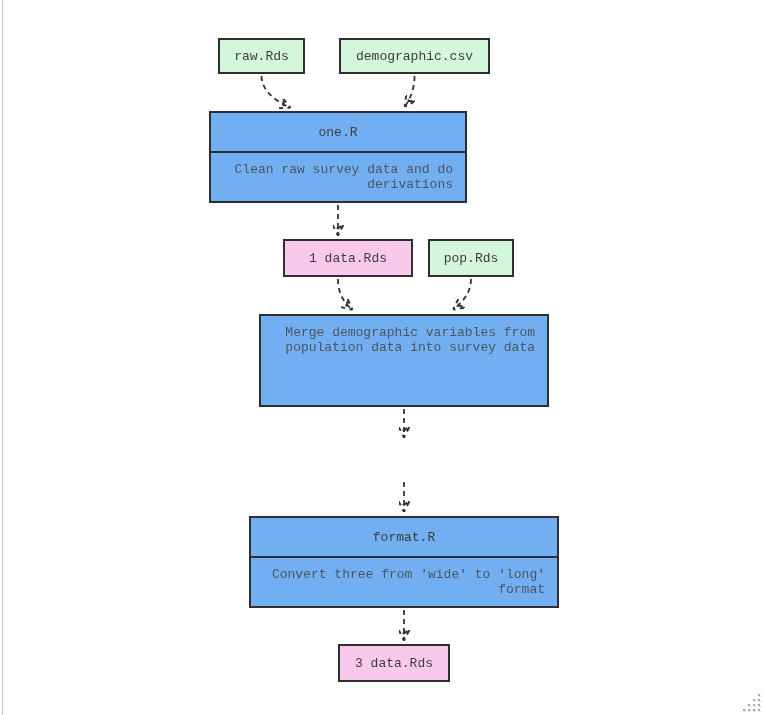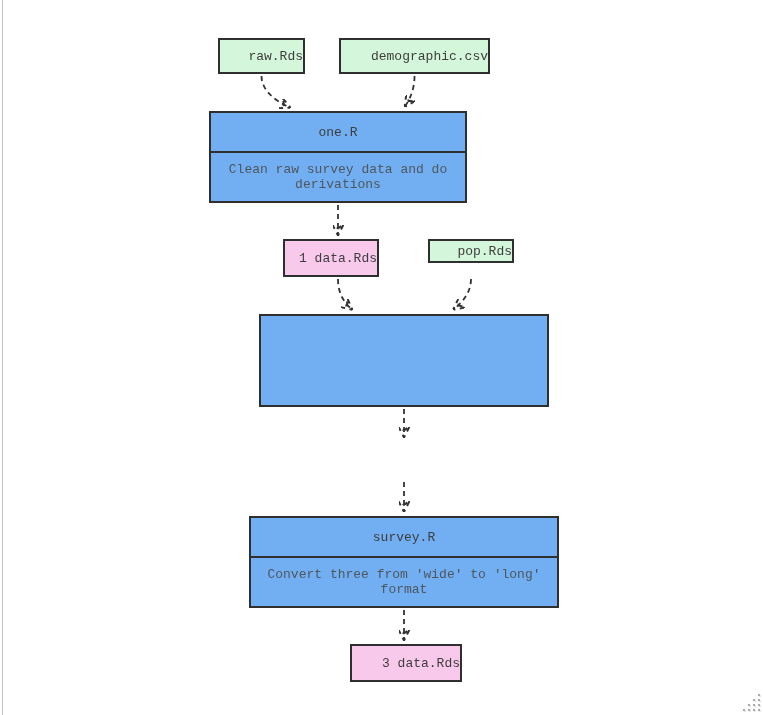--- a/index.html
+++ b/index.html
@@ -20,42 +20,42 @@
     stroke:var(--edge,#333333);
     stroke-width:1.8;
     stroke-dasharray:5 4;
   }
   .node{
     position:absolute;
     box-sizing:border-box;
     border:2px solid var(--node-border,#2f2f2f);
     font-size:13px;
     color:var(--title-text,#3d3d3d);
-    display:flex;align-items:center;justify-content:flex-end;
+    display:flex;align-items:center;justify-content:center;
     white-space:nowrap;
   }
   .file{background:var(--source-fill,#d4f6da);}
   .artifact{background:var(--target-fill,#f9c9ec);}
   .step{
     background:var(--step-fill,#72aff2);
     flex-direction:column;align-items:stretch;justify-content:flex-start;
     white-space:normal;
   }
   .step-title{
     height:38px;flex:none;
     border-bottom:2px solid var(--node-border,#2f2f2f);
     display:flex;align-items:center;justify-content:center;text-align:right;
   }
   .step-desc{
     flex:1;
     padding:9px 12px 0 12px;
     color:var(--description-text,#4e565e);
     line-height:15px;
     font-size:13px;
-    text-align:center;
+    text-align:right;
   }
   .resize-grip{
     position:absolute;right:1px;bottom:1px;width:21px;height:21px;
     cursor:nwse-resize;
   }
   .resize-grip i{
     position:absolute;width:2px;height:2px;background:#a9a9a9;
     box-shadow:1px 1px 0 #e6e6e6;
   }
 </style>
@@ -88,38 +88,39 @@
 
   <div class="node file" style="left:339px;top:38px;width:151px;height:36px">
     <span>demographic.csv</span>
   </div>
 
   <div class="node step" style="left:209px;top:111px;width:258px;height:92px">
     <div class="step-title">one.R</div>
     <div class="step-desc">Clean raw survey data and do derivations</div>
   </div>
 
-  <div class="node artifact" style="left:283px;top:239px;width:96px;height:38px">
+  <div class="node artifact" style="left:283px;top:239px;width:130px;height:38px">
     <span>1 data.Rds</span>
   </div>
 
-  <div class="node file" style="left:428px;top:239px;width:86px;height:24px">
+  <div class="node file" style="left:428px;top:239px;width:86px;height:38px">
     <span>pop.Rds</span>
   </div>
 
   <div class="node step" style="left:259px;top:314px;width:290px;height:93px">
+    <div class="step-desc">Merge demographic variables from population data into survey data</div>
   </div>
 
 
   <div class="node step" style="left:249px;top:516px;width:310px;height:92px">
-    <div class="step-title">survey.R</div>
+    <div class="step-title">format.R</div>
     <div class="step-desc">Convert three from 'wide' to 'long' format</div>
   </div>
 
-  <div class="node artifact" style="left:350px;top:644px;width:112px;height:38px">
+  <div class="node artifact" style="left:338px;top:644px;width:112px;height:38px">
     <span>3 data.Rds</span>
   </div>
 
   <div class="resize-grip">
     <i style="left:17px;top:1px"></i>
     <i style="left:17px;top:6px"></i>
       <i style="left:12px;top:6px"></i>
     <i style="left:17px;top:11px"></i>
       <i style="left:12px;top:11px"></i>
       <i style="left:7px;top:11px"></i>

